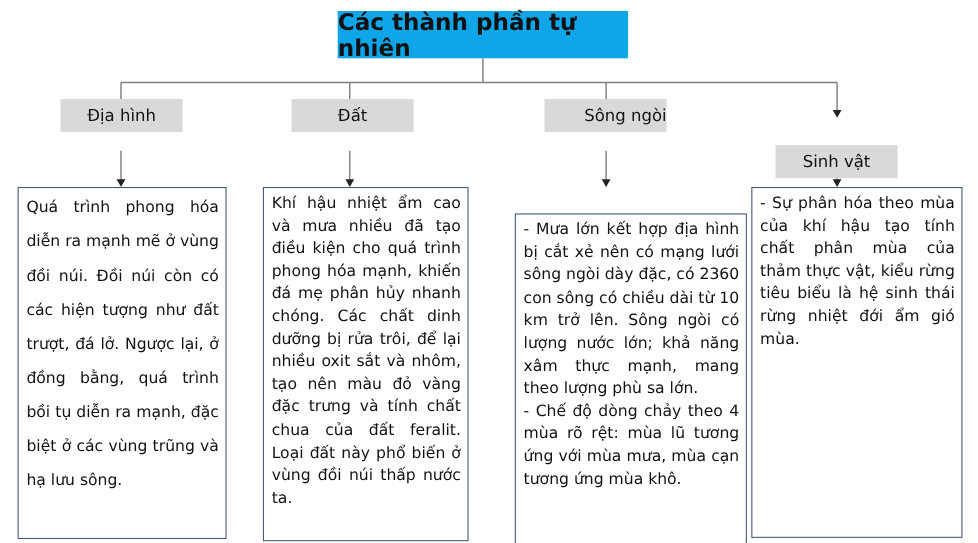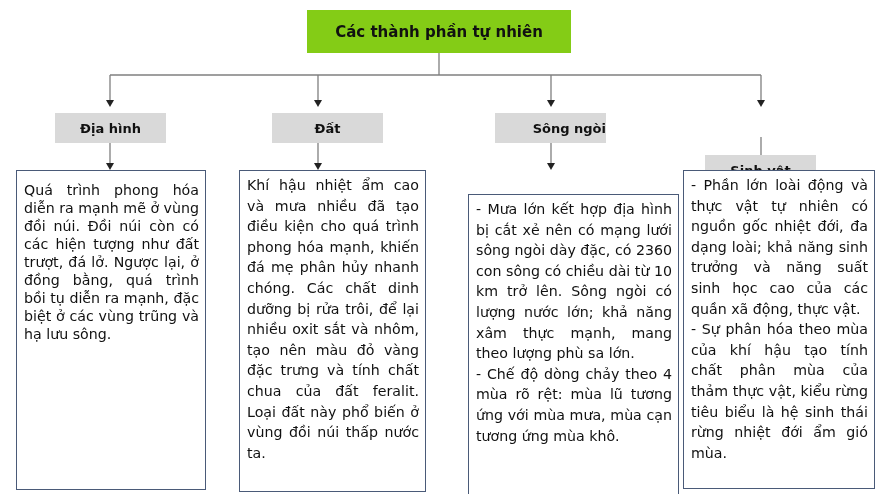--- a/index.html
+++ b/index.html
@@ -1,27 +1,27 @@
 <!DOCTYPE html>
 <html><head>
 <meta charset="utf-8">
 <style>
   html, body { margin: 0; padding: 0; background: #ffffff; }
   body { width: 889px; height: 494px; position: relative; overflow: hidden;
          font-family: "DejaVu Sans", sans-serif; color: #111; }
   .root-box { position: absolute; left: 307px; top: 10px; width: 264px; height: 43px;
-              background: #84cc16; display: flex; align-items: center; justify-content: center;
-              font-weight: bold; font-size: 15px; color: #111; }
-  .cat-box { position: absolute; top: 113px; width: 111px; height: 30px; background: #d9d9d9;
+              background: #0ea5e9; display: flex; align-items: center; justify-content: center;
+              font-weight: bold; font-size: 21px; color: #111; }
+  .cat-box { position: absolute; top: 90px; width: 111px; height: 30px; background: #d9d9d9;
              display: flex; align-items: center; justify-content: center;
-             font-weight: bold; font-size: 13px; color: #111; }
+             font-weight: normal; font-size: 15px; color: #111; }
   .desc-box { position: absolute; top: 170px; box-sizing: border-box;
               border: 1.5px solid #4a5a78; background: #fff; font-size: 14.2px; color: #111;
               text-align: justify; padding: 3px 6px 3px 7px; }
-  .desc-box.loose { line-height: 18px; padding-top: 10px; }
+  .desc-box.loose { line-height: 31px; padding-top: 3px; }
   .desc-box.tight { line-height: 20.6px; padding-top: 4px; }
   .desc-box p { margin: 0; }
   svg.conn { position: absolute; left: 0; top: 0; }
 </style>
 </head>
 <body>
 
 <svg class="conn" width="889" height="494">
 
   <line x1="439" y1="53" x2="439" y2="75" stroke="#7f7f7f" stroke-width="1.3"></line>
@@ -47,36 +47,35 @@
   <polygon points="757,163 765,163 761,170" fill="#222"></polygon>
 </svg>
 
 <div class="root-box">
   <span>Các thành phần tự nhiên</span>
 </div>
 
 <div class="cat-box" style="left:55px;">
   <span>Địa hình</span>
 </div>
-<div class="cat-box" style="left:265px;margin-left:7px;">
+<div class="cat-box" style="left:265px;">
   <span>Đất</span>
 </div>
 <div class="cat-box" style="left:495px;justify-content:flex-end;">
   <span>Sông ngòi</span>
 </div>
 <div class="cat-box" style="left:705px;margin-top:42px;">
   <span>Sinh vật</span>
 </div>
 
 <div class="desc-box loose" style="left:16px; width:190px; height:320px;">
   <p>Quá trình phong hóa diễn ra mạnh mẽ ở vùng đồi núi. Đồi núi còn có các hiện tượng như đất trượt, đá lở. Ngược lại, ở đồng bằng, quá trình bồi tụ diễn ra mạnh, đặc biệt ở các vùng trũng và hạ lưu sông.</p>
 </div>
 <div class="desc-box tight" style="left:223px; width:187px; height:322px;margin-left:16px;">
   <p>Khí hậu nhiệt ẩm cao và mưa nhiều đã tạo điều kiện cho quá trình phong hóa mạnh, khiến đá mẹ phân hủy nhanh chóng. Các chất dinh dưỡng bị rửa trôi, để lại nhiều oxit sắt và nhôm, tạo nên màu đỏ vàng đặc trưng và tính chất chua của đất feralit. Loại đất này phổ biến ở vùng đồi núi thấp nước ta.</p>
 </div>
 <div class="desc-box tight" style="left:468px; width:211px; height:344px;margin-top:24px;">
   <p>- Mưa lớn kết hợp địa hình bị cắt xẻ nên có mạng lưới sông ngòi dày đặc, có 2360 con sông có chiều dài từ 10 km trở lên. Sông ngòi có lượng nước lớn; khả năng xâm thực mạnh, mang theo lượng phù sa lớn.</p>
   <p>- Chế độ dòng chảy theo 4 mùa rõ rệt: mùa lũ tương ứng với mùa mưa, mùa cạn tương ứng mùa khô.</p>
 </div>
 <div class="desc-box tight" style="left:683px; width:192px; height:319px;">
-  <p>- Phần lớn loài động và thực vật tự nhiên có nguồn gốc nhiệt đới, đa dạng loài; khả năng sinh trưởng và năng suất sinh học cao của các quần xã động, thực vật.</p>
   <p>- Sự phân hóa theo mùa của khí hậu tạo tính chất phân mùa của thảm thực vật, kiểu rừng tiêu biểu là hệ sinh thái rừng nhiệt đới ẩm gió mùa.</p>
 </div>
 
 </body></html>

